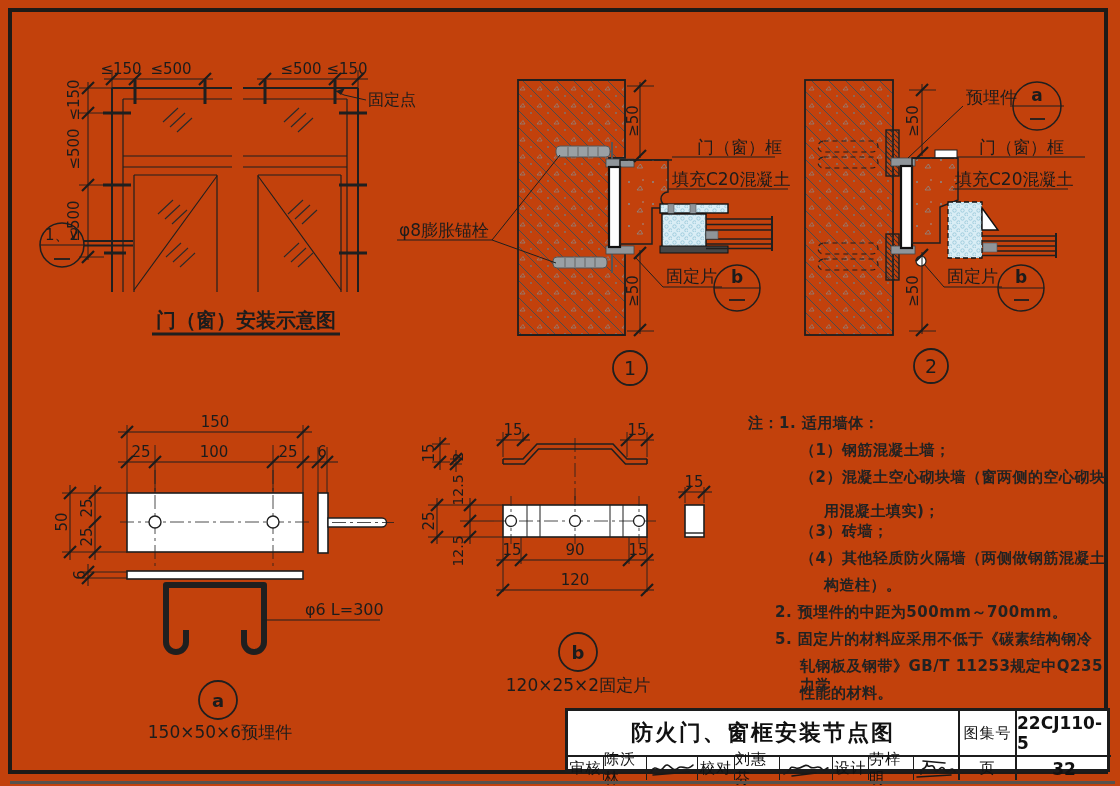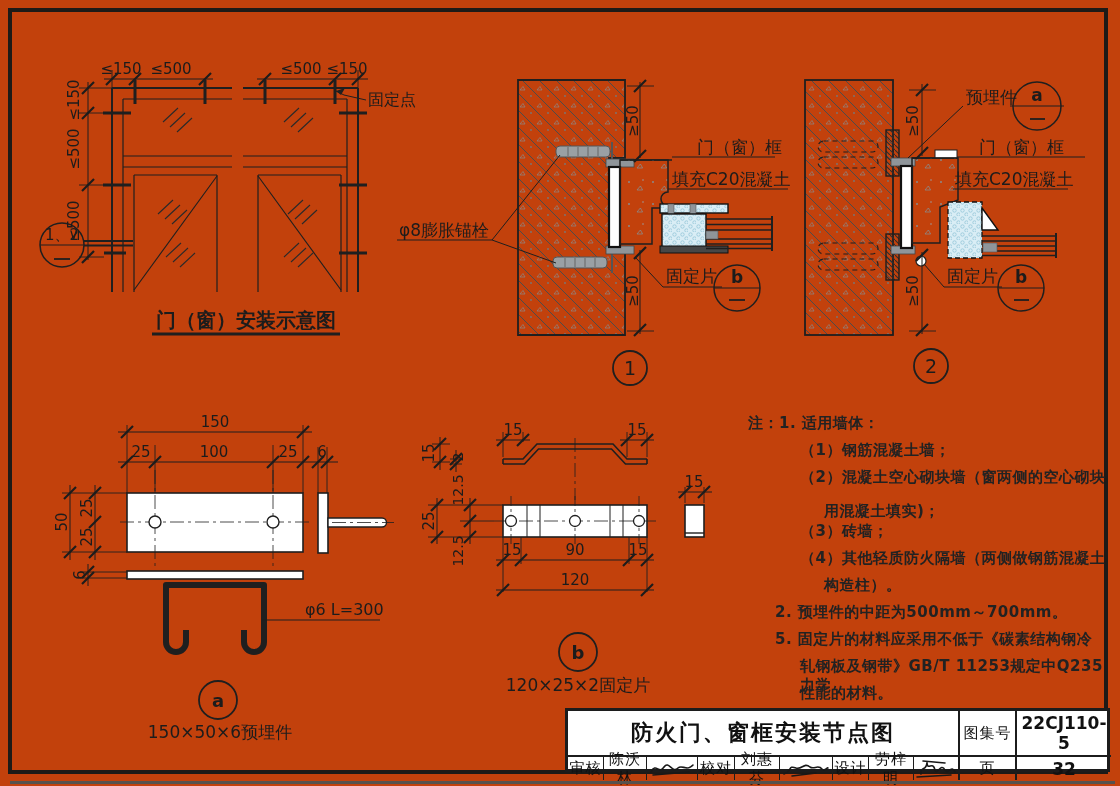--- a/index.html
+++ b/index.html
@@ -8,21 +8,21 @@
   .frame{position:absolute;left:8px;top:8px;width:1100px;height:766px;
          border:4px solid #1d1a17;box-sizing:border-box;}
   .shadow{position:absolute;left:10px;top:781px;width:1105px;height:3px;background:#57524d;}
   svg.art{position:absolute;left:0;top:0;}
   svg text{font-family:"DejaVu Sans","Liberation Sans",sans-serif;fill:#1c1c1c;}
   
   .notes{position:absolute;left:746px;top:406px;width:372px;height:300px;}
   .note-line{position:absolute;font-size:15px;letter-spacing:.5px;color:#222;font-weight:bold;}
   
   .tb{position:absolute;left:565px;top:708px;width:545px;height:64px;
-      border:3px solid #1c1c1c;box-sizing:border-box;background:#fff;text-align:center;}
+      border:3px solid #1c1c1c;box-sizing:border-box;background:#fff;}
   .tb-cell{position:absolute;display:flex;align-items:center;justify-content:center;
            box-sizing:border-box;border:0 solid #1c1c1c;color:#111;}
   .tb-title{font-size:22px;font-weight:bold;letter-spacing:2px;}
   .tb-small{font-size:15px;letter-spacing:1px;}
   .tb-num{font-size:17px;font-weight:bold;}
 </style>
 </head>
 <body>
 
 <div class="page">

